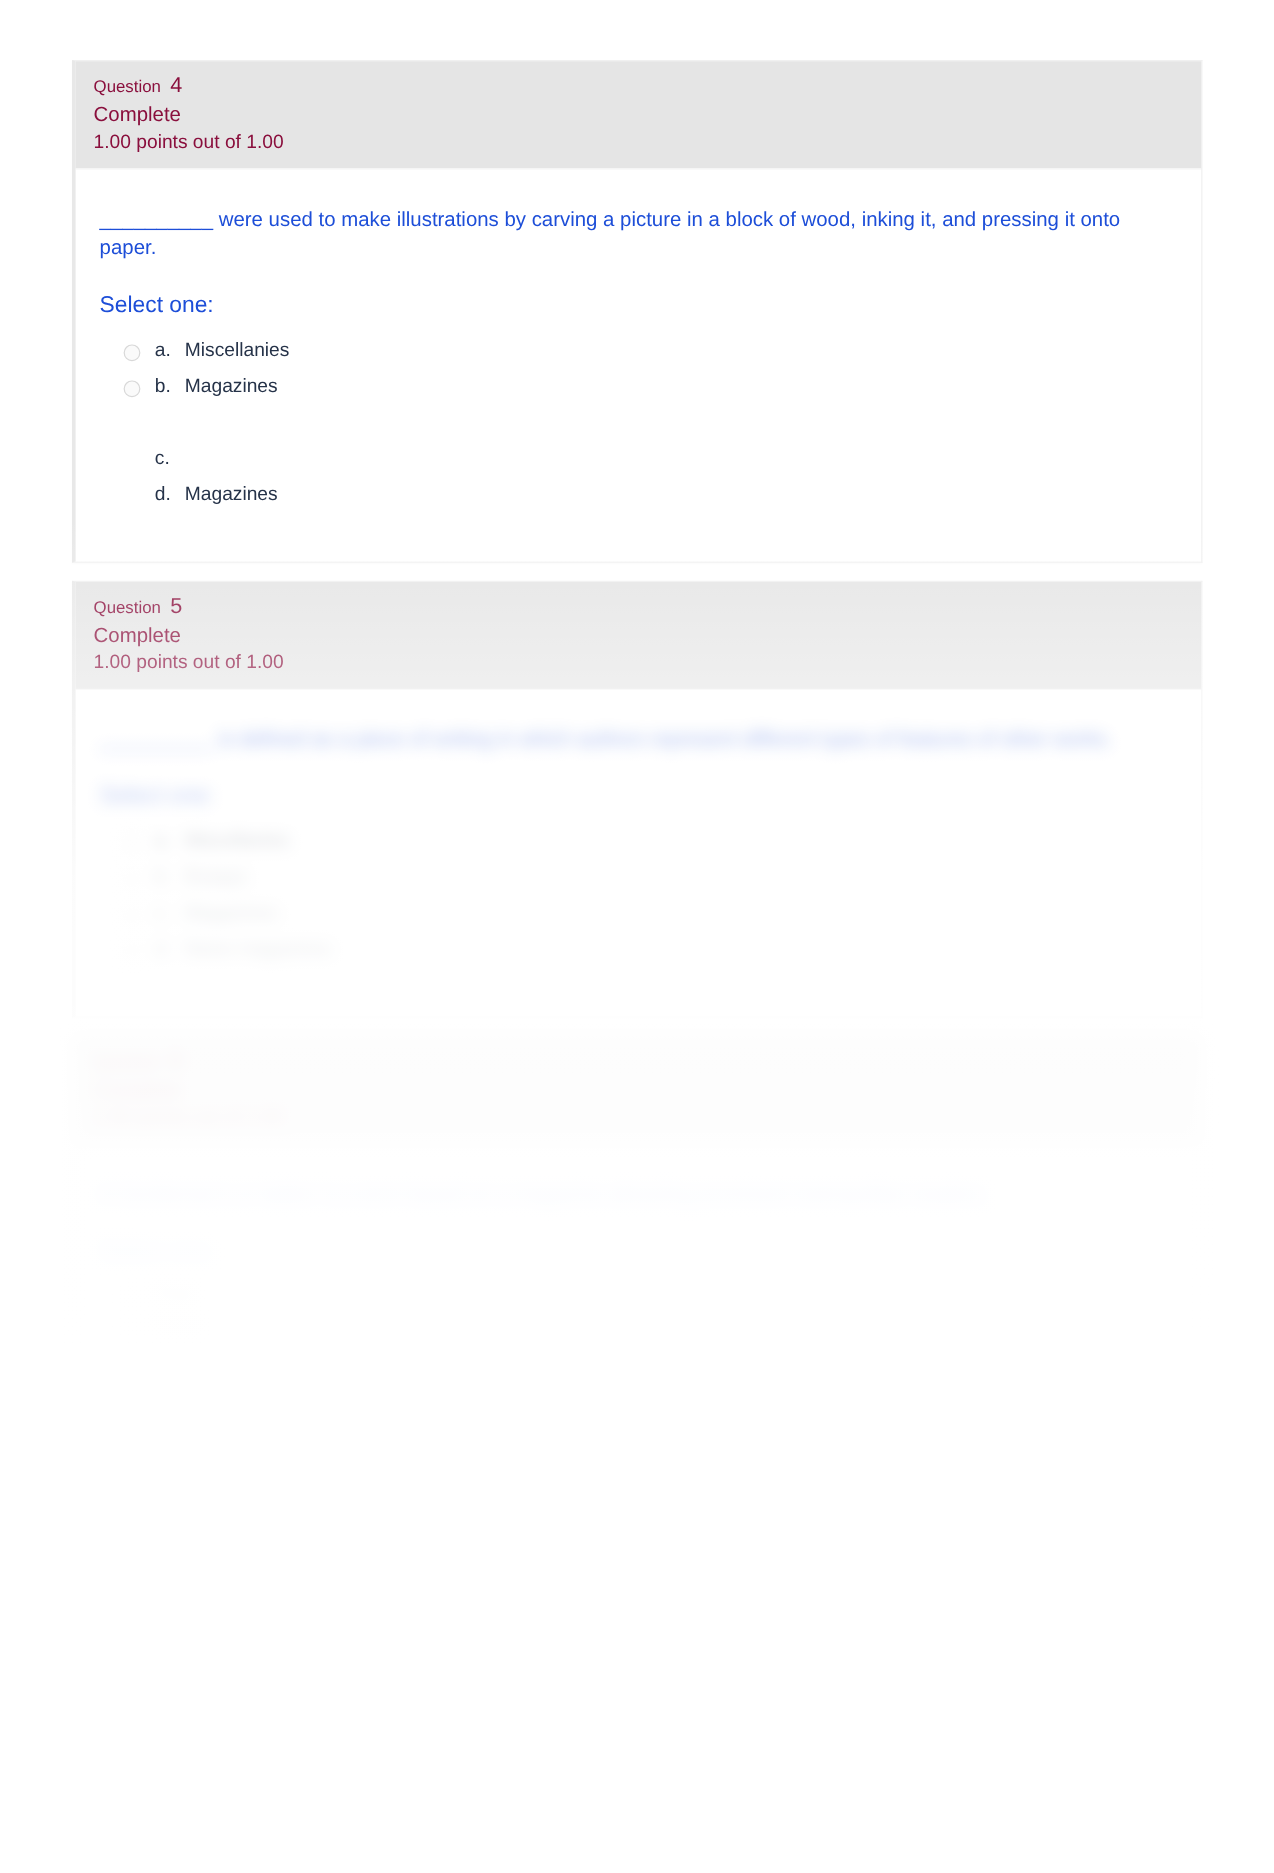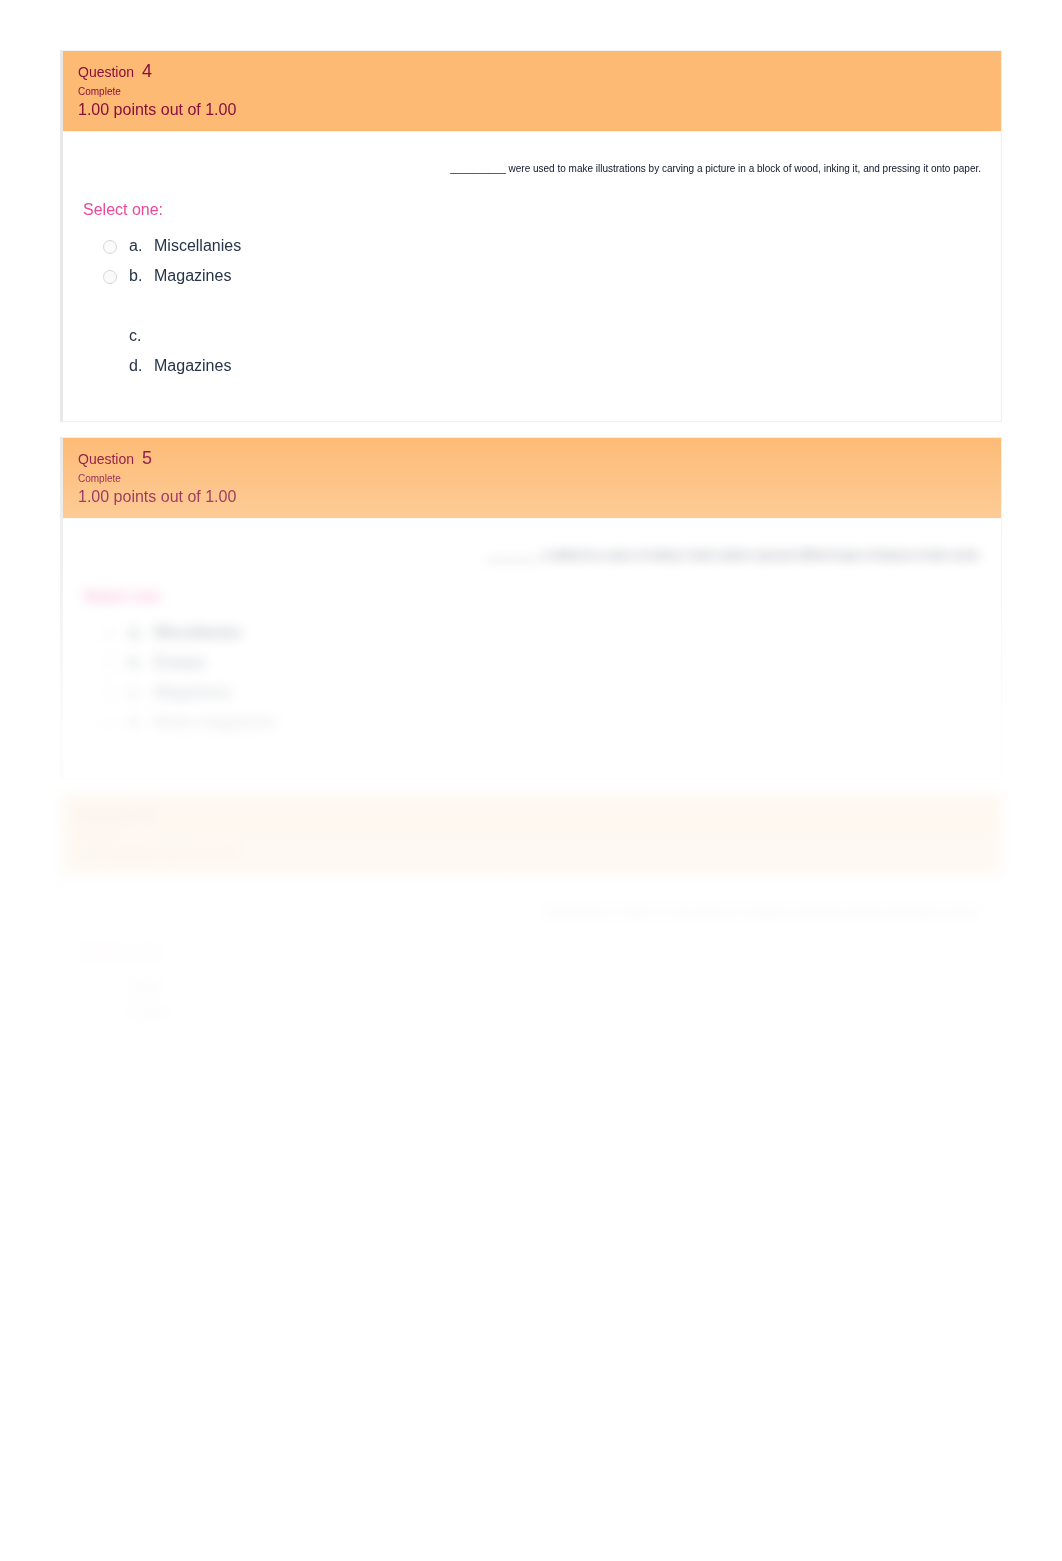--- a/index.html
+++ b/index.html
@@ -20,53 +20,52 @@
     .question-block {
       background: #ffffff;
       border: 1px solid #f0f0f0;
       border-left: 3px solid #e8e8e8;
       margin-bottom: 15px;
       box-shadow: 0 1px 2px rgba(0,0,0,0.02);
     }
     .question-header {
       padding: 10px 15px 12px 15px;
       border-bottom: 1px solid #f5f5f5;
-      background: #fdba74;
+      background: #e5e5e5;
     }
     .question-number-line {
       font-size: 14px;
       color: #8a0f3d;
       margin-bottom: 4px;
     }
     .question-number-line .qnum {
       font-size: 18px;
       margin-left: 4px;
     }
     .status-line {
-      font-size: 10px;
+      font-size: 17px;
       color: #8a0f3d;
       margin-bottom: 4px;
     }
     .points-line {
       font-size: 16px;
       color: #8a0f3d;
     }
     .question-body {
       padding: 30px 20px 40px 20px;
     }
     .question-text {
-      font-size: 10px;
-      color: #0f172a;
+      font-size: 17px;
+      color: #1d4ed8;
       margin-bottom: 25px;
       line-height: 1.4;
-      text-align: right;
     }
     .select-one {
-      font-size: 16px;
-      color: #ec4899;
+      font-size: 19px;
+      color: #1d4ed8;
       margin-bottom: 12px;
     }
     .option-row {
       display: flex;
       align-items: baseline;
       padding: 6px 0 6px 20px;
       font-size: 16px;
       color: #263349;
     }
     .option-row.extra-space {

